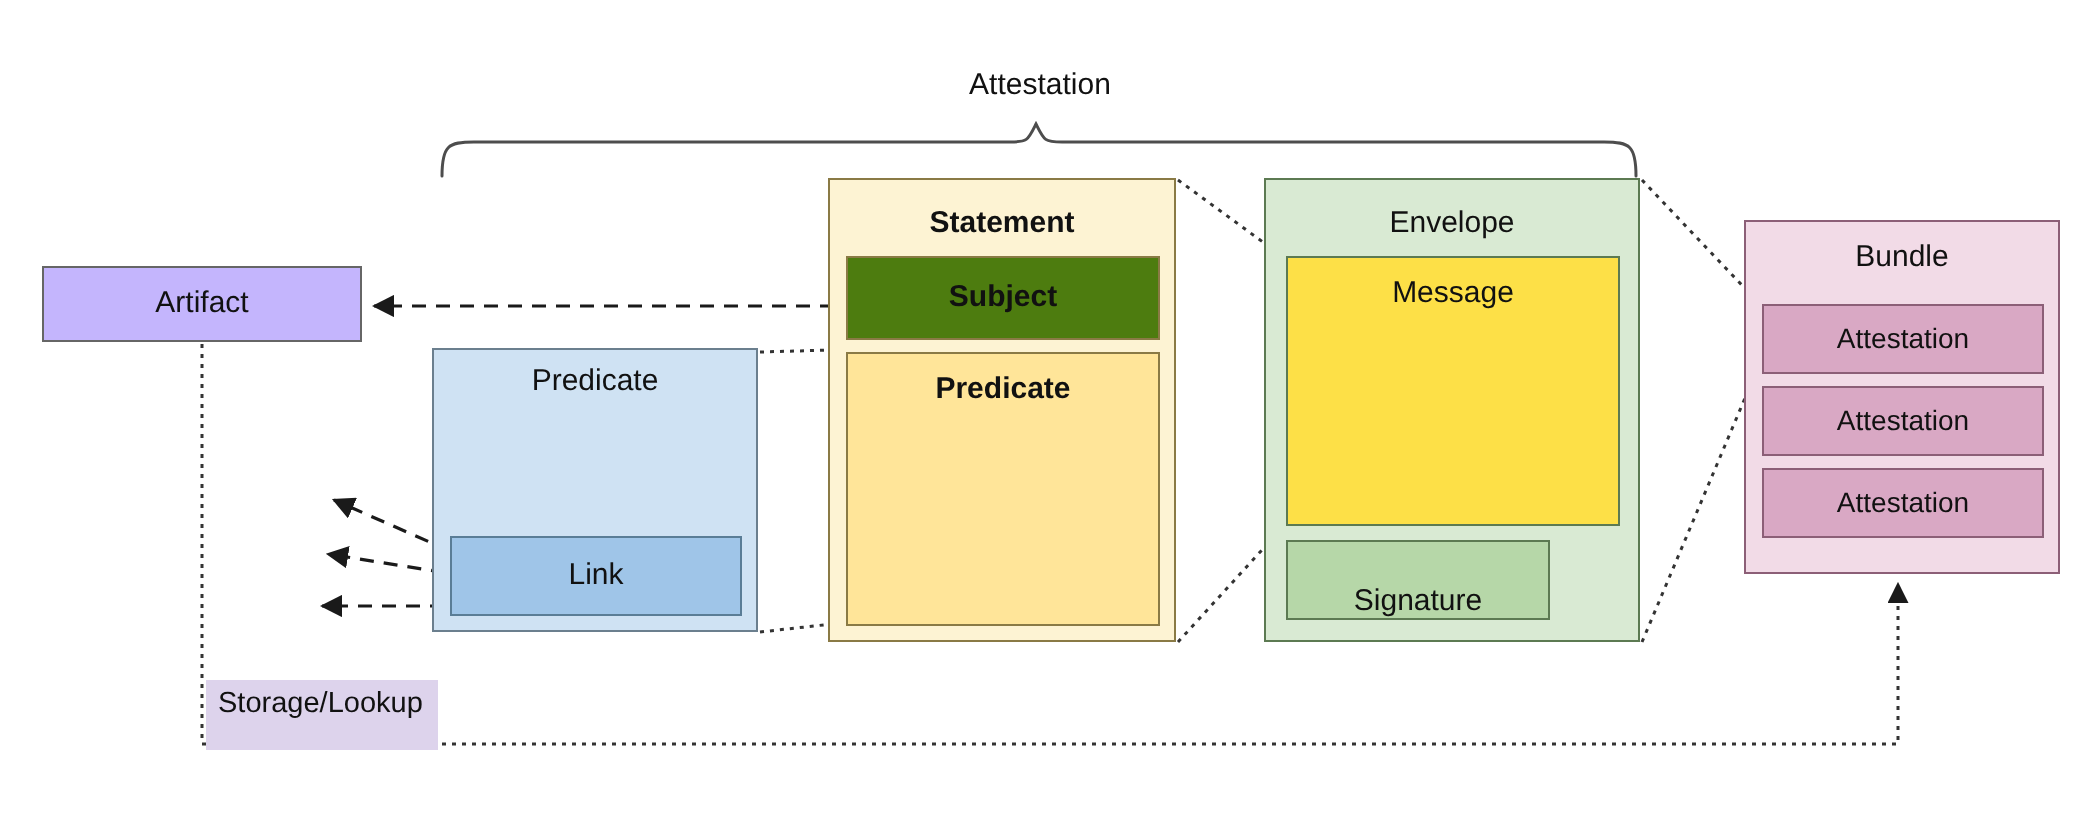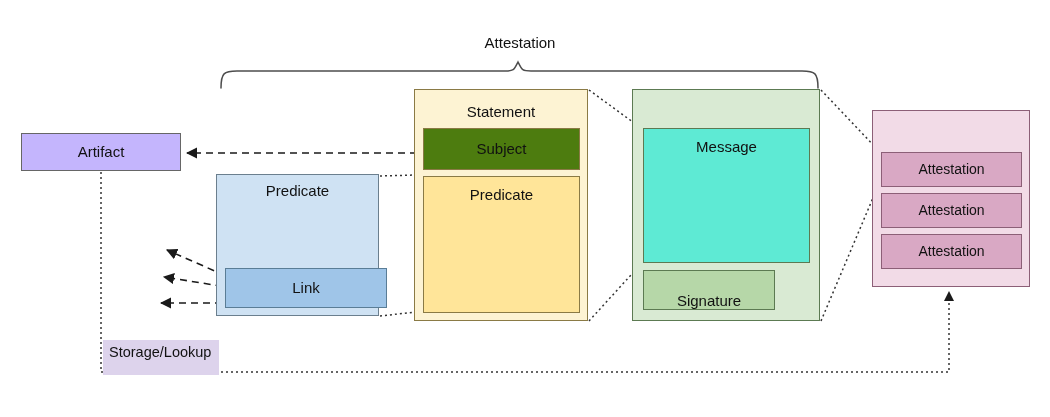--- a/index.html
+++ b/index.html
@@ -55,33 +55,34 @@
 
   
   #predicate-outer {
     left: 216px; top: 174px; width: 163px; height: 142px;
     background: #cfe2f3;
     border-color: #6b7f8e;
   }
   #predicate-outer .box-title { top: 8px; }
   #link-box {
     position: absolute;
-    left: 8px; bottom: 7px; width: 162px; height: 40px;
+    left: 8px; bottom: 7px; width: 146px; height: 40px;
     box-sizing: border-box;
     background: #9fc5e8;
     border: 1.6px solid #5a7d96;
     display: flex; align-items: center; justify-content: center;
     font-size: 15px; color: #111111;
   }
 
   
   #statement-outer {
     left: 414px; top: 89px; width: 174px; height: 232px;
     background: #fdf3d3;
     border-color: #8a7a45;
+    font-weight: bold;
   }
   #statement-outer .box-title { top: 14px; }
   #subject-box {
     position: absolute;
     left: 8px; top: 38px; width: 157px; height: 42px;
     box-sizing: border-box;
     background: #4d7c0f;
     border: 1.6px solid #8a7a45;
     display: flex; align-items: center; justify-content: center;
     font-size: 15px; color: #111111;
@@ -100,21 +101,21 @@
   #envelope-outer {
     left: 632px; top: 89px; width: 188px; height: 232px;
     background: #d9ead3;
     border-color: #5c7a52;
   }
   #envelope-outer .box-title { top: 14px; }
   #message-box {
     position: absolute;
     left: 10px; top: 38px; width: 167px; height: 135px;
     box-sizing: border-box;
-    background: #5eead4;
+    background: #fde047;
     border: 1.6px solid #5c7a52;
     font-size: 15px; color: #111111;
   }
   #message-box .box-title { top: 10px; }
   #signature-box {
     position: absolute;
     left: 10px; top: 180px; width: 132px; height: 40px;
     box-sizing: border-box;
     background: #b6d7a8;
     border: 1.6px solid #5c7a52;
@@ -223,29 +224,31 @@
     <span class="box-title">Statement</span>
     <div id="subject-box">
       <span>Subject</span>
     </div>
     <div id="statement-predicate-box">
       <span class="box-title">Predicate</span>
     </div>
   </div>
 
   <div class="box" id="envelope-outer">
+    <span class="box-title">Envelope</span>
     <div id="message-box">
       <span class="box-title">Message</span>
     </div>
     <div id="signature-box">
       <span>Signature</span>
     </div>
   </div>
 
   <div class="box" id="bundle-outer">
+    <span class="box-title">Bundle</span>
     <div class="attestation-box" id="att-0">
       <span>Attestation</span>
     </div>
     <div class="attestation-box" id="att-1">
       <span>Attestation</span>
     </div>
     <div class="attestation-box" id="att-2">
       <span>Attestation</span>
     </div>
   </div>

